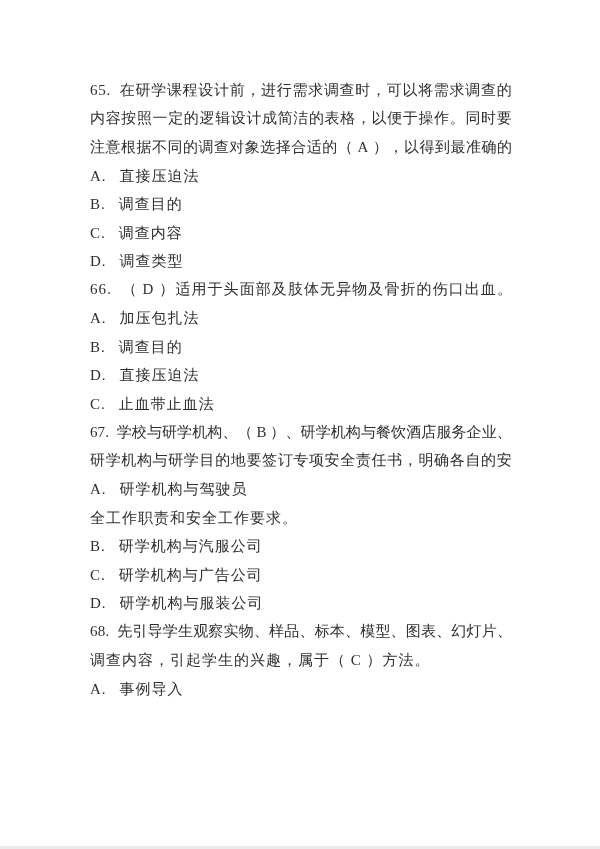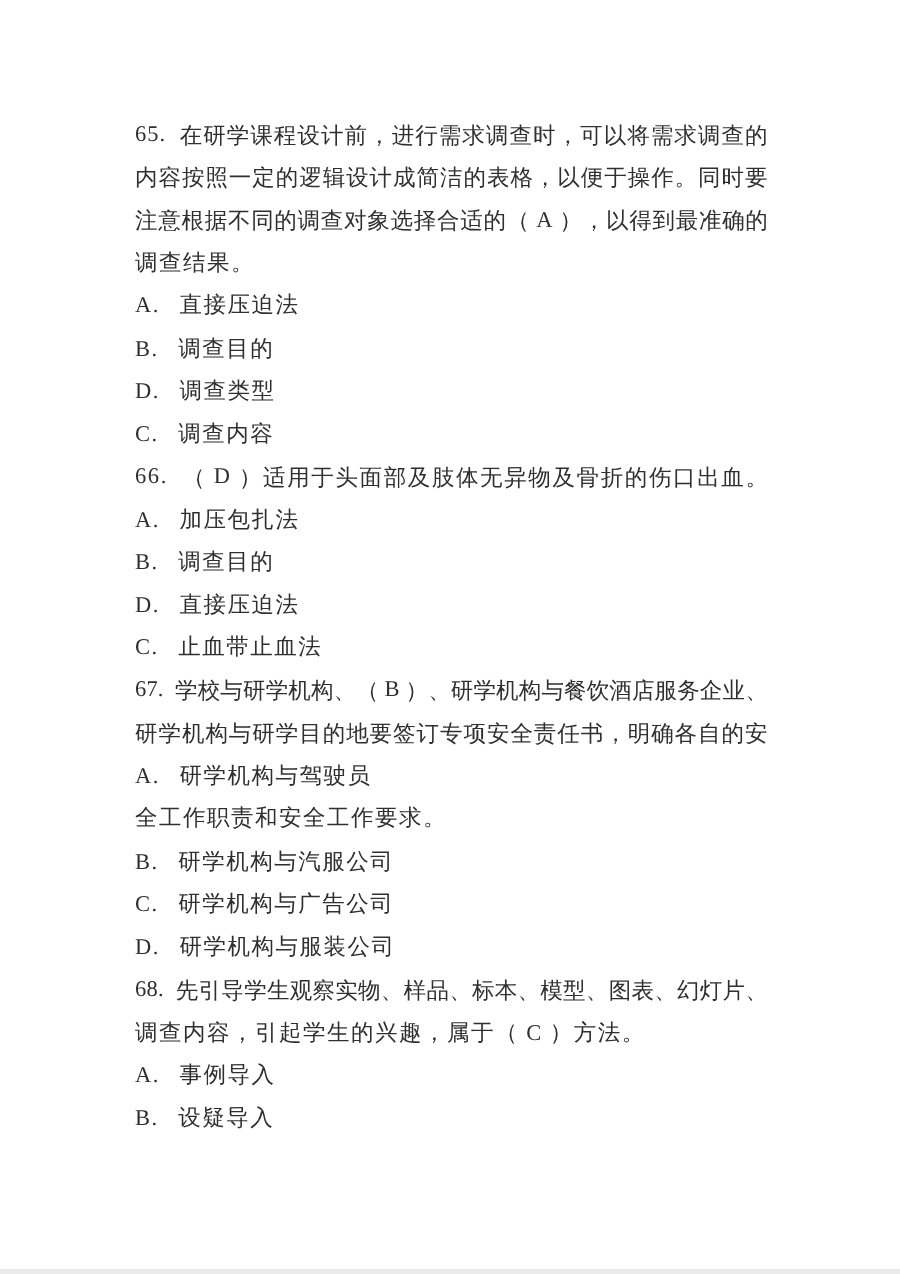--- a/index.html
+++ b/index.html
@@ -136,25 +136,24 @@
           <span>）</span>
           <span>，</span>
           <span>以</span>
           <span>得</span>
           <span>到</span>
           <span>最</span>
           <span>准</span>
           <span>确</span>
           <span>的</span>
         </div>
-        <div class="line stem">调查结果。</div>
         <div class="line option"><span class="opt-label">A.</span><span class="opt-text">直接压迫法</span></div>
         <div class="line option"><span class="opt-label">B.</span><span class="opt-text">调查目的</span></div>
+        <div class="line option"><span class="opt-label">C.</span><span class="opt-text">调查内容</span></div>
         <div class="line option"><span class="opt-label">D.</span><span class="opt-text">调查类型</span></div>
-        <div class="line option"><span class="opt-label">C.</span><span class="opt-text">调查内容</span></div>
       </section>
       <section>
         <div class="line stem just">
           <span>6</span>
           <span>6</span>
           <span>.</span>
           <span>&nbsp;</span>
           <span>&nbsp;</span>
           <span>（</span>
           <span>&nbsp;</span>
@@ -288,17 +287,16 @@
           <span>图</span>
           <span>表</span>
           <span>、</span>
           <span>幻</span>
           <span>灯</span>
           <span>片</span>
           <span>、</span>
         </div>
         <div class="line stem">调查内容，引起学生的兴趣，属于（ C ）方法。</div>
         <div class="line option"><span class="opt-label">A.</span><span class="opt-text">事例导入</span></div>
-        <div class="line option"><span class="opt-label">B.</span><span class="opt-text">设疑导入</span></div>
       </section>
     </div>
   <div class="scan-edge" style="background: rgb(234, 234, 234);"></div>
 </div>
 
 </body></html>

